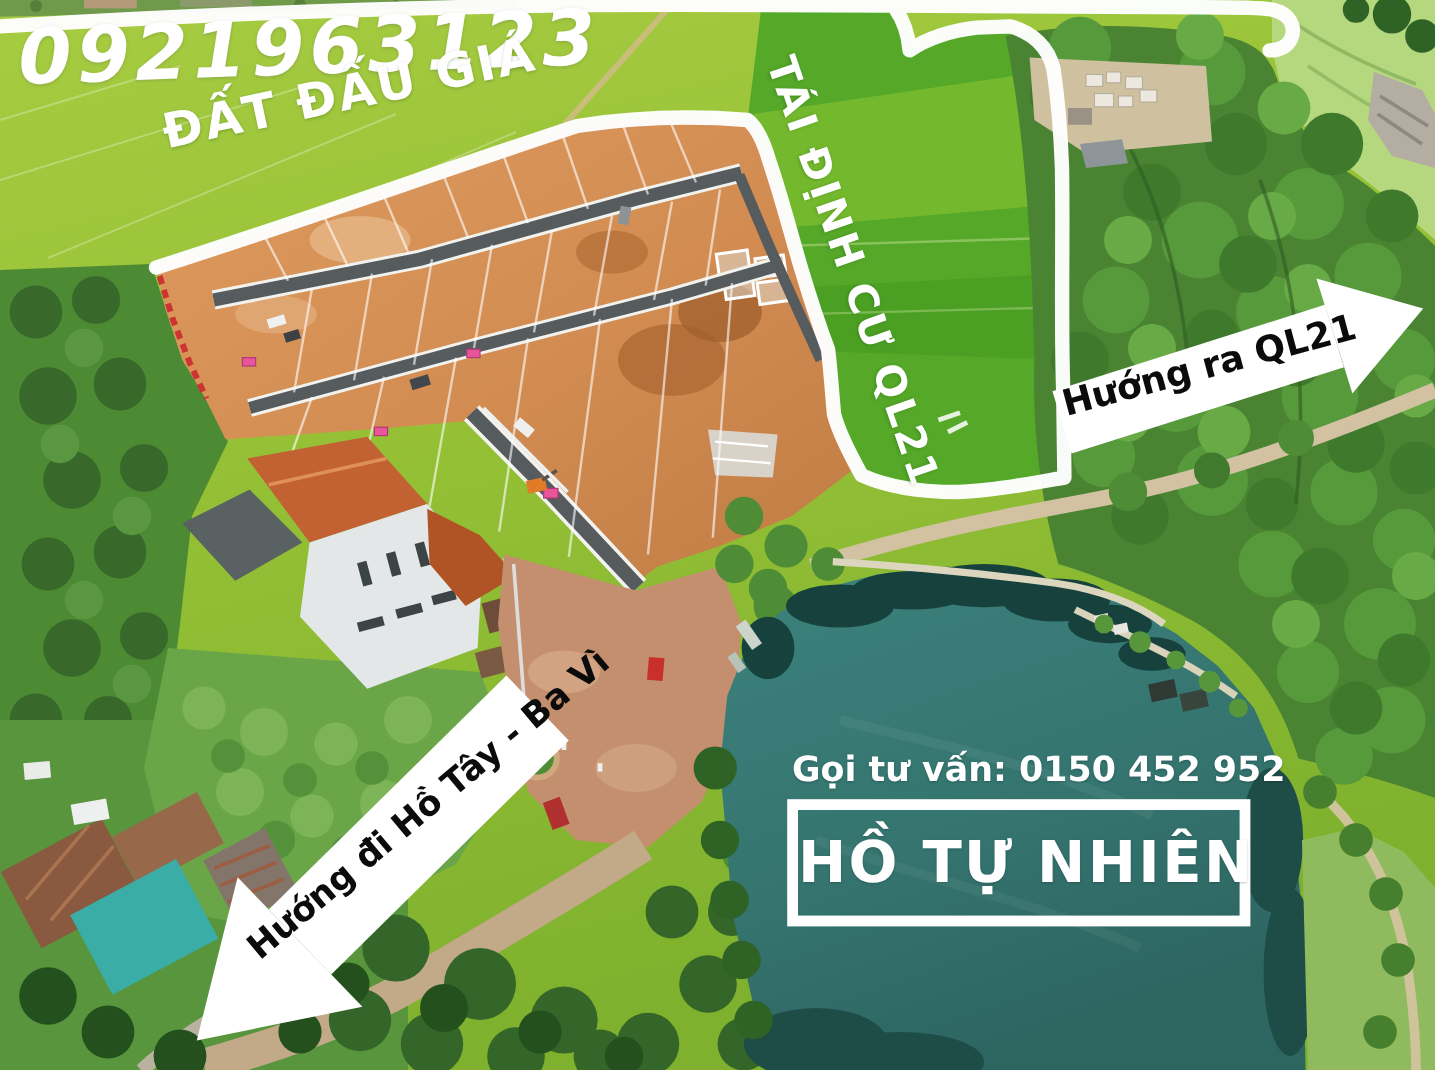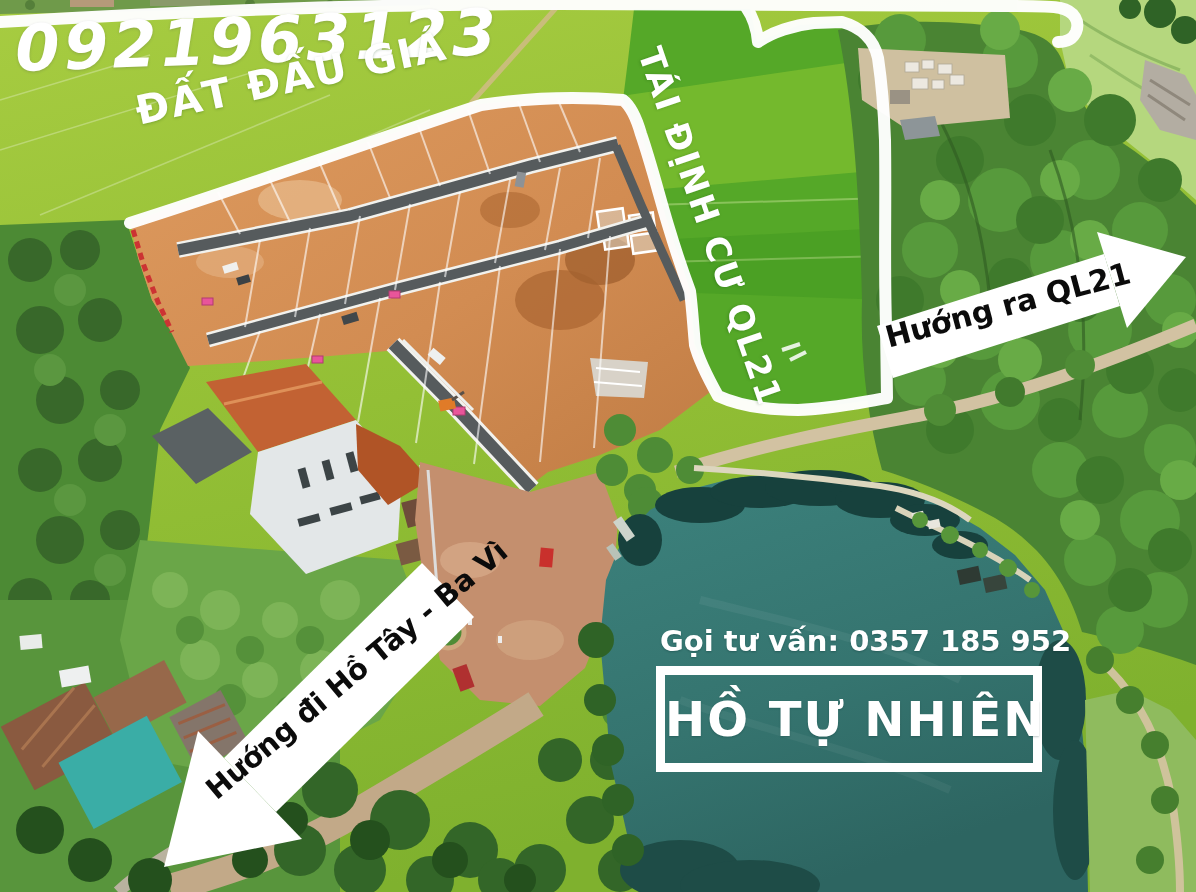--- a/index.html
+++ b/index.html
@@ -464,19 +464,19 @@
 </svg>
 
 <div class="ov phone" style="left:14px;top:12px;">0921963123</div>
 
 <div class="ov bigwhite datdaugia">ĐẤT ĐẤU GIÁ</div>
 
 <div class="ov bigwhite tdc">TÁI ĐỊNH CƯ QL21</div>
 
 <div class="ov arrowtext ql21text">Hướng ra QL21</div>
 
-<div class="ov consult">Gọi tư vấn: 0357 185 952</div>
+<div class="ov consult">Gọi tư vấn: 0150 452 952</div>
 
 <div class="ov lakebox">HỒ TỰ NHIÊN</div>
 
 <div class="ov arrowtext hotaytext">Hướng đi Hồ Tây - Ba Vì</div>
 
 </div>
 
 </body></html>

